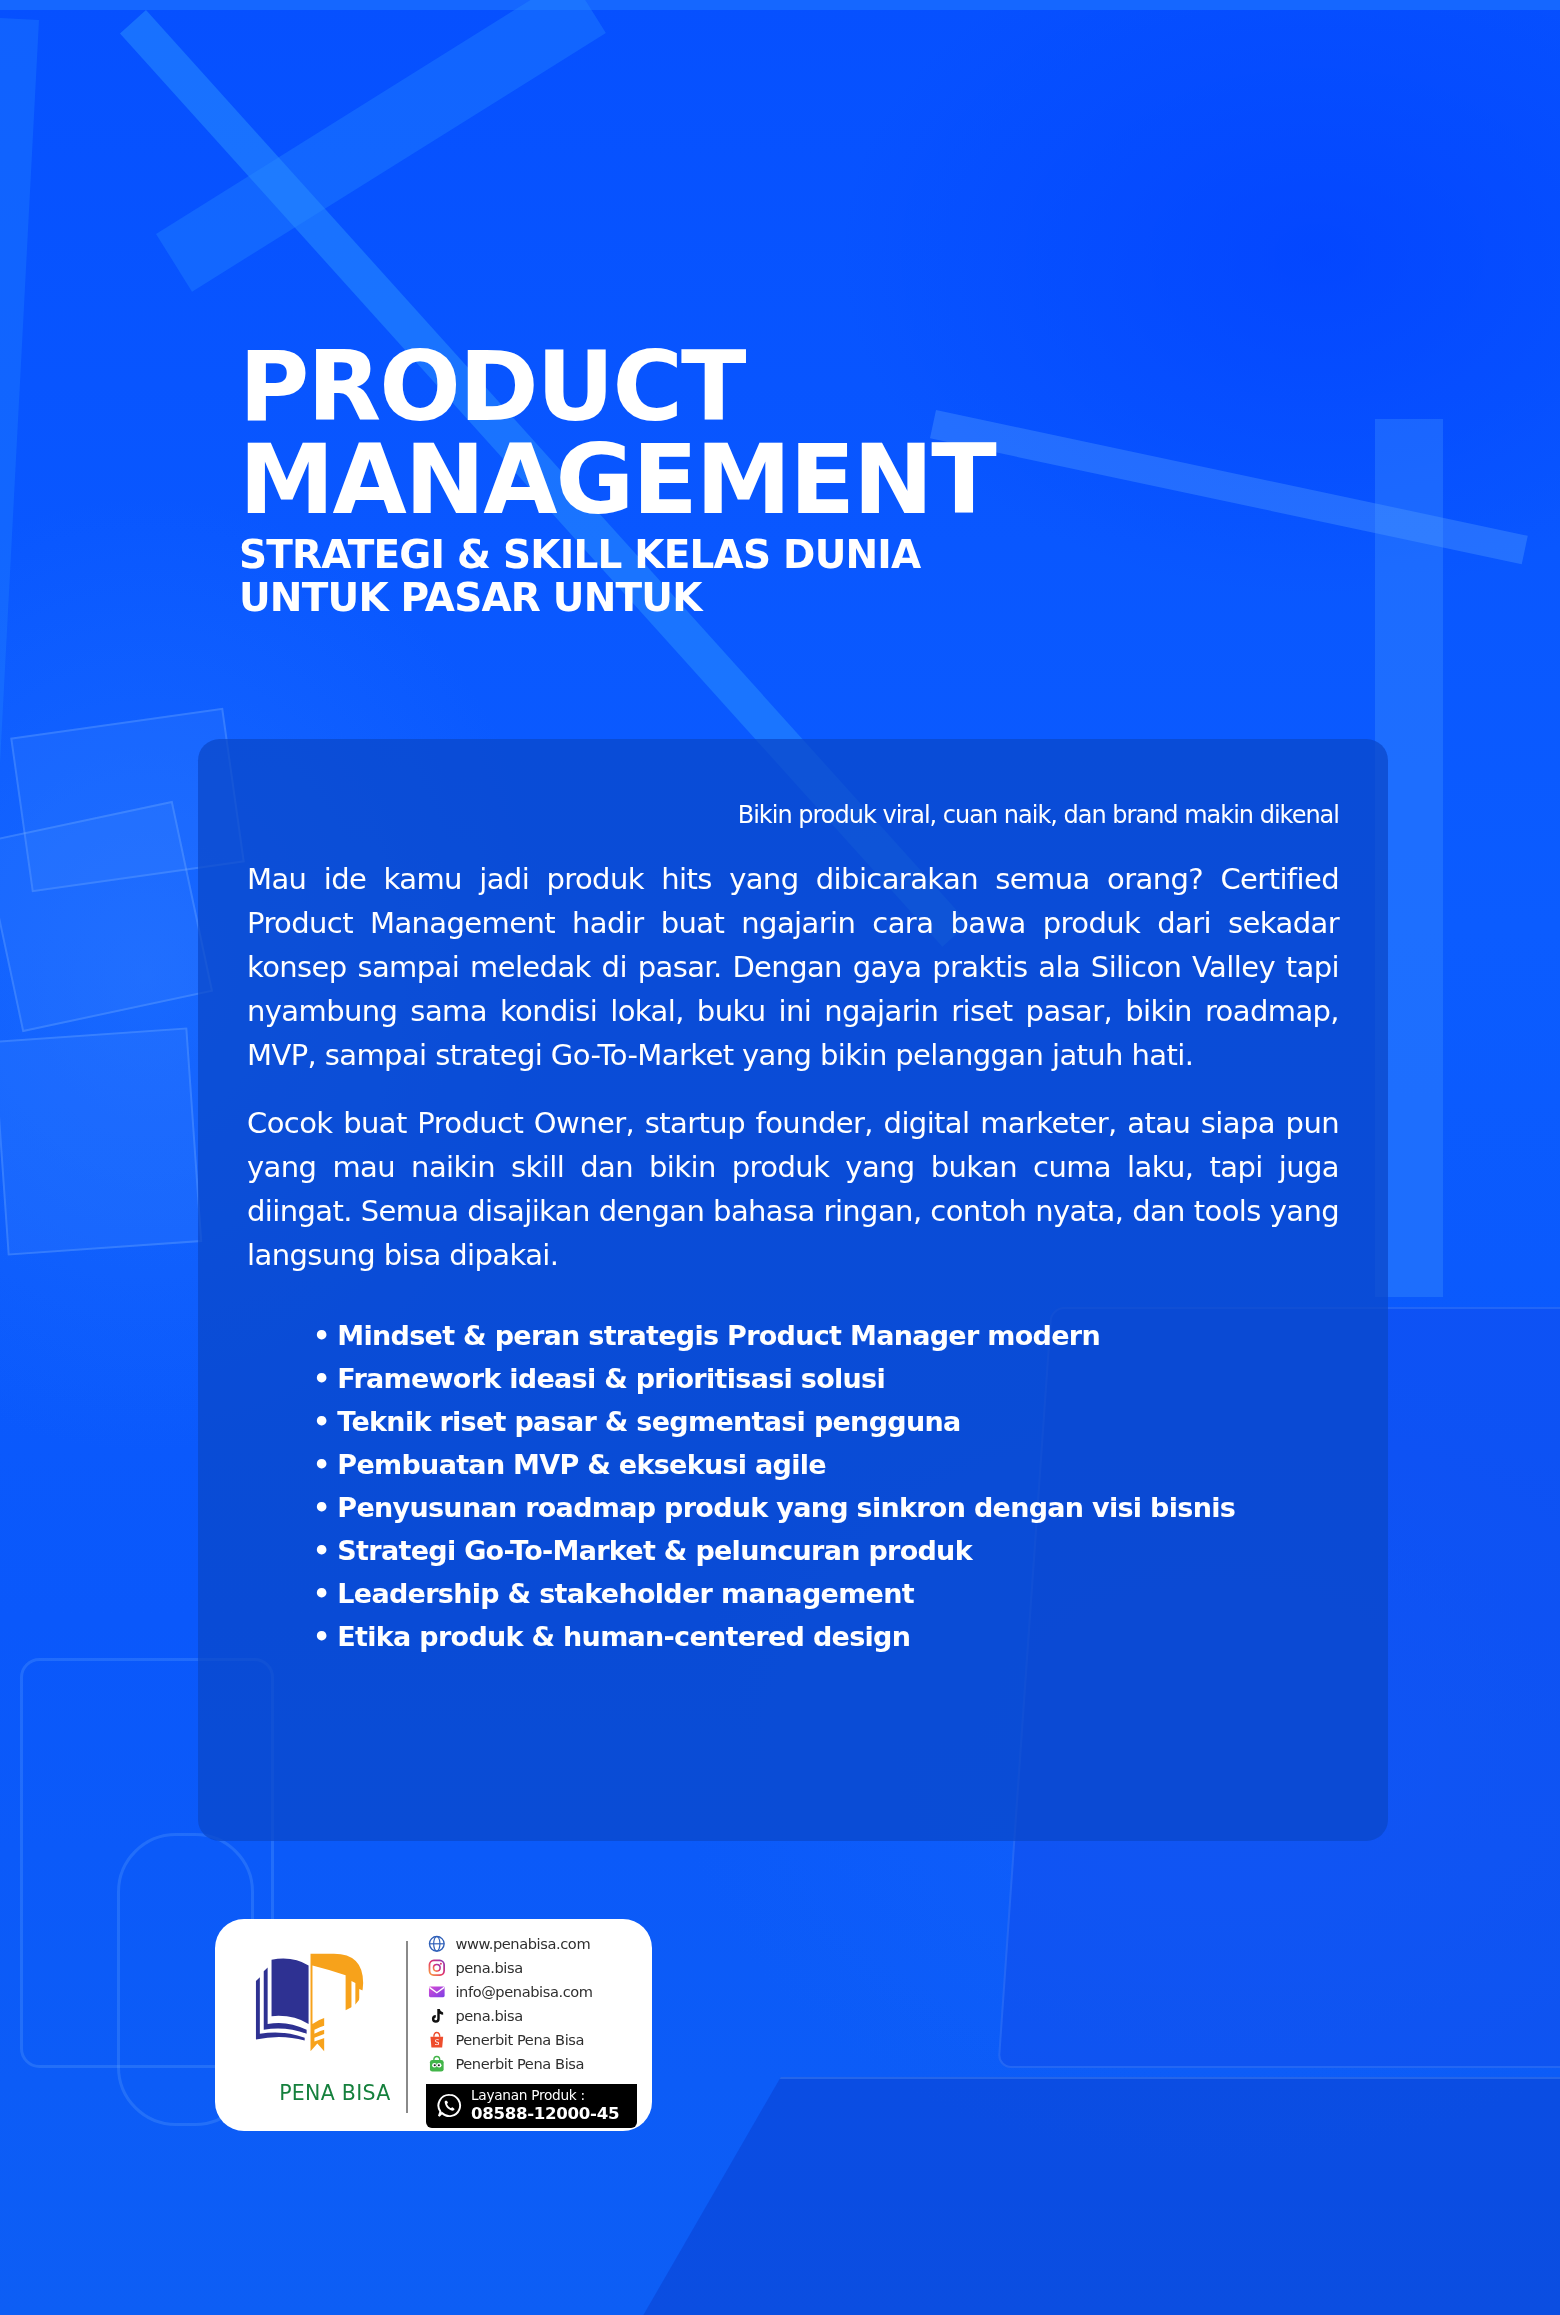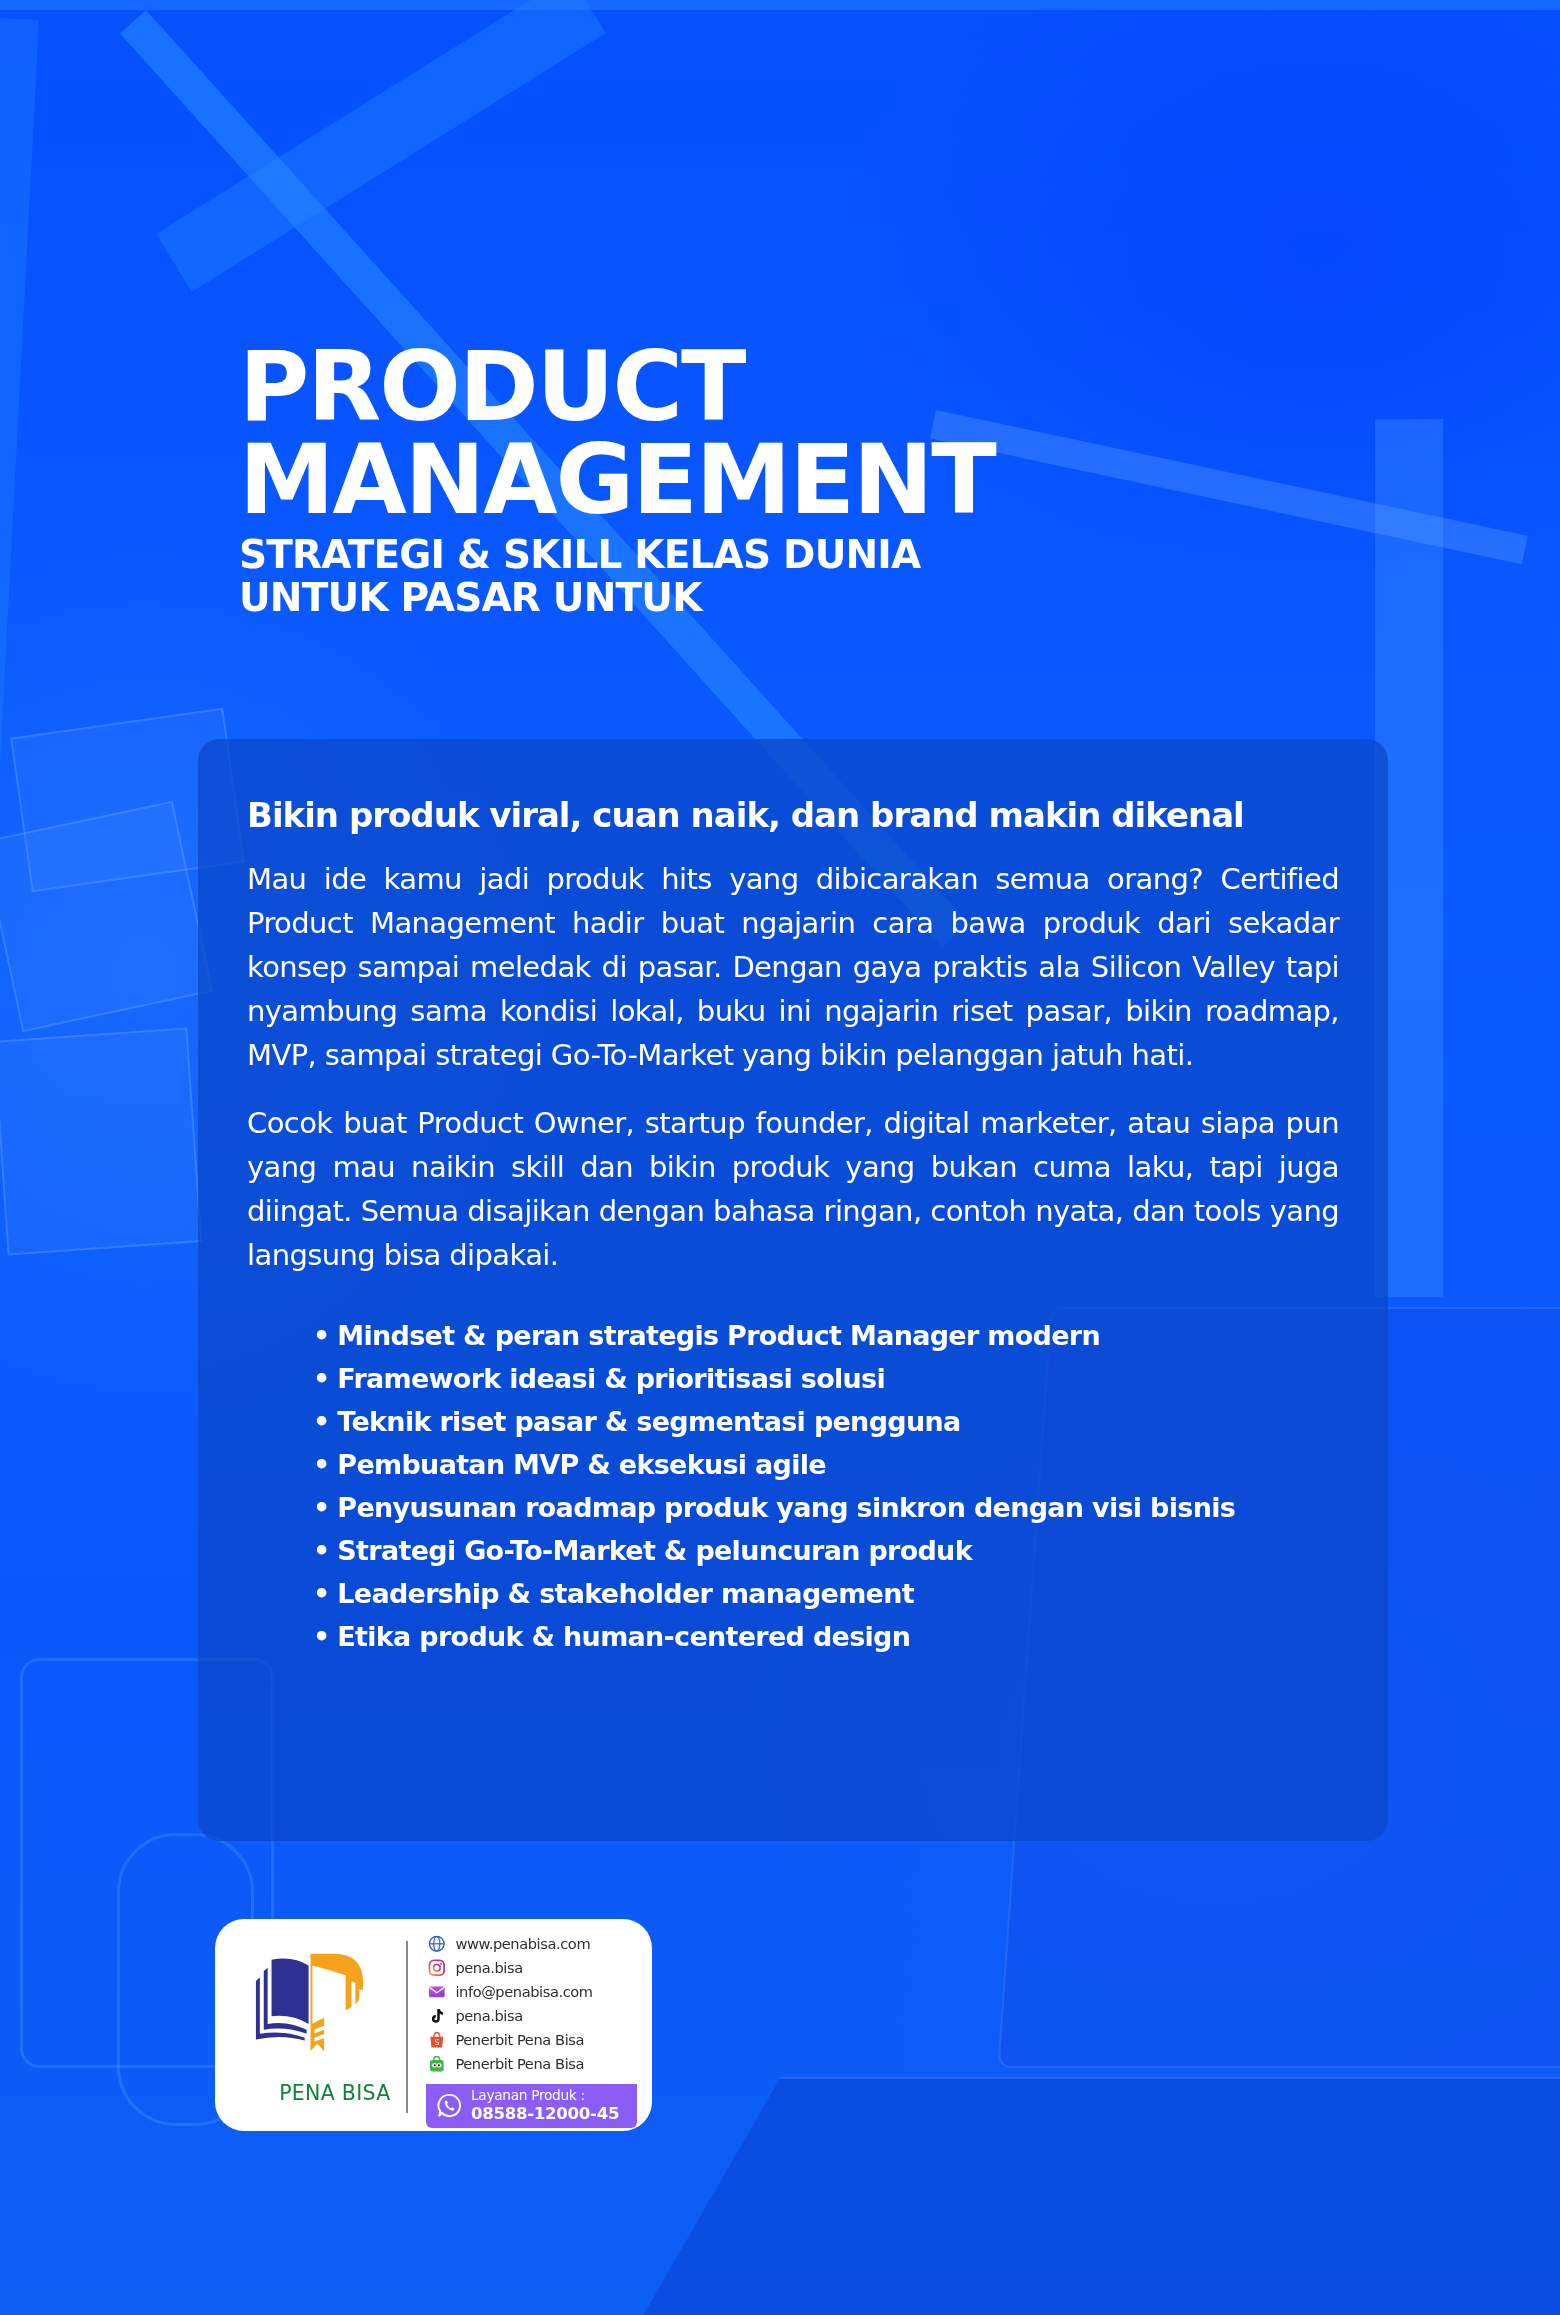--- a/index.html
+++ b/index.html
@@ -48,22 +48,23 @@
     .subtitle-wrap { margin-top: 5.9px; }
 
     .info-card {
       position: absolute; left: 198px; top: 739px; width: 1190px; height: 1102px;
       background: rgba(10,70,200,0.72);
       border-radius: 21.5px;
       padding: 57px 49px 0 49px;
     }
     .card-heading {
       font-family: "DejaVu Sans", sans-serif;
-      font-weight: 700; font-size: 34px; line-height: 39px; letter-spacing: -1px;
+      font-weight: 400; font-size: 24px; line-height: 39px; letter-spacing: -1px;
       margin-bottom: 21.5px;
+      text-align: right;
     }
     .card-para {
       font-family: "DejaVu Sans", sans-serif;
       font-size: 29px; line-height: 44px; letter-spacing: -0.6px;
       text-align: justify; text-align-last: left;
       margin-bottom: 24.4px;
     }
     .bullet-list { list-style: none; margin-top: 37px; padding-left: 66px; }
     .bullet-item {
       font-family: "DejaVu Sans", sans-serif;
@@ -85,21 +86,21 @@
     }
     .divider { position: absolute; left: 191px; top: 21.5px; width: 2px; height: 172px; background: #8a8a8a; }
     .contact-list { position: absolute; left: 213px; top: 15.6px; list-style: none; }
     .contact-item {
       display: flex; height: 24px;
       font-family: "DejaVu Sans", sans-serif; font-size: 14.6px; letter-spacing: -0.4px; color: #2f2f2f;
     }
     .contact-icon { width: 17.6px; height: 17.6px; margin-right: 9.8px; display: inline-block; flex-shrink: 0; }
     .service-band {
       position: absolute; left: 211px; top: 165px; width: 211px; height: 44px;
-      background: #8b5cf6; border-radius: 0 0 5.9px 5.9px; color: #ffffff;
+      background: #000000; border-radius: 0 0 5.9px 5.9px; color: #ffffff;
     }
     .wa-icon { position: absolute; left: 9.8px; top: 7.8px; width: 27px; height: 27px; }
     .service-label { position: absolute; left: 45px; top: 2.9px; font-family: "DejaVu Sans", sans-serif; font-size: 13.7px; letter-spacing: -0.3px; }
     .service-phone { position: absolute; left: 45px; top: 19.5px; font-family: "DejaVu Sans", sans-serif; font-size: 16.6px; font-weight: 700; letter-spacing: -0.3px; }
   </style>
 </head>
 <body>
 
 <div class="bg">
   <div class="top-strip"></div>

